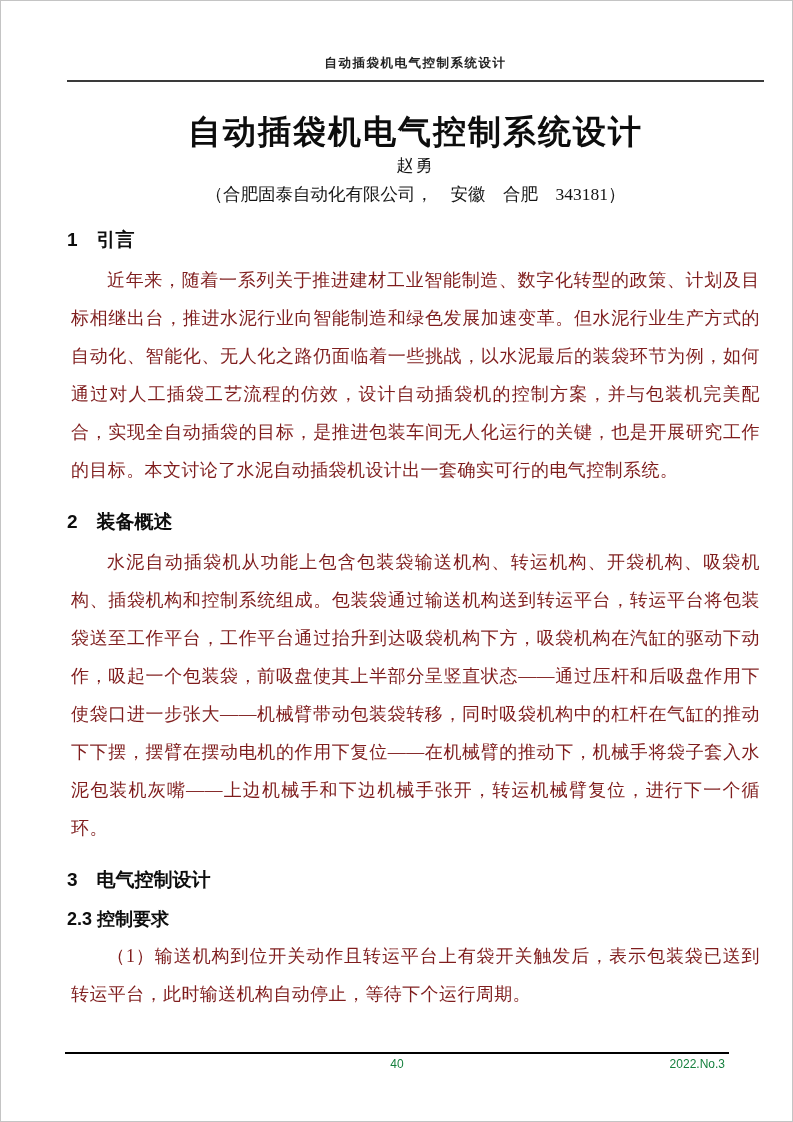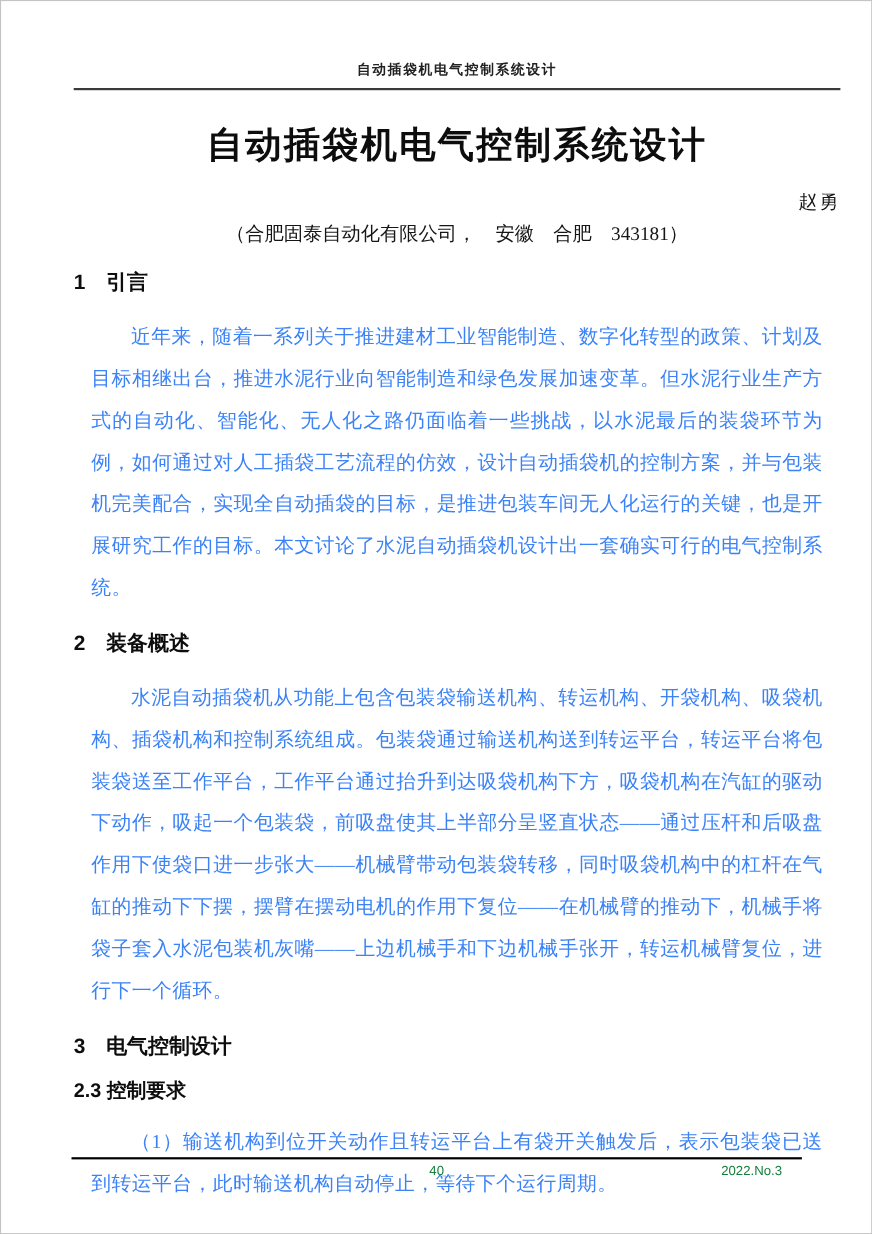--- a/index.html
+++ b/index.html
@@ -30,22 +30,21 @@
     margin-top: 28px;
     text-align: center;
     font-family: "Liberation Sans", "DejaVu Sans", sans-serif;
     font-weight: bold;
     font-size: 33px;
     letter-spacing: 2px;
     line-height: 44px;
     color: #0d0d0d;
   }
   .byline-author {
-    margin-top: 18px;
-    text-align: right;
+    text-align: center;
     font-size: 17px;
     line-height: 24px;
     letter-spacing: 2px;
   }
   .byline-affiliation {
     margin-top: 3px;
     text-align: center;
     font-size: 17.5px;
     line-height: 26px;
     white-space: pre-wrap;
@@ -62,48 +61,48 @@
   .subsec-heading {
     font-family: "Liberation Sans", "DejaVu Sans", sans-serif;
     font-weight: bold;
     font-size: 18px;
     line-height: 24px;
     margin: 14px 0 6px 0;
     white-space: pre-wrap;
     color: #0d0d0d;
   }
   .body-para {
-    margin: 16px;
+    margin: 4px;
     font-size: 18px;
     line-height: 38px;
     letter-spacing: 0.4px;
     text-align: justify;
     text-indent: 2em;
-    color: #3b82f6;
+    color: #7f1d1d;
   }
   .footer {
     position: absolute;
     left: 64px;
     right: 63px;
     top: 1051px;
     border-top: 2.5px solid #000;
     height: 22px;
     font-family: "Liberation Sans", "DejaVu Sans", sans-serif;
     font-size: 12px;
     color: #15803d;
   }
   .footer .page-num {
     position: absolute;
     left: 0; right: 0;
     top: 3px;
     text-align: center;
   }
   .footer .issue {
     position: absolute;
-    right: 18px;
+    right: 4px;
     top: 3px;
   }
 </style>
 </head>
 <body>
 
 <div class="page">
 
   <div class="running-head">自动插袋机电气控制系统设计</div>
 

